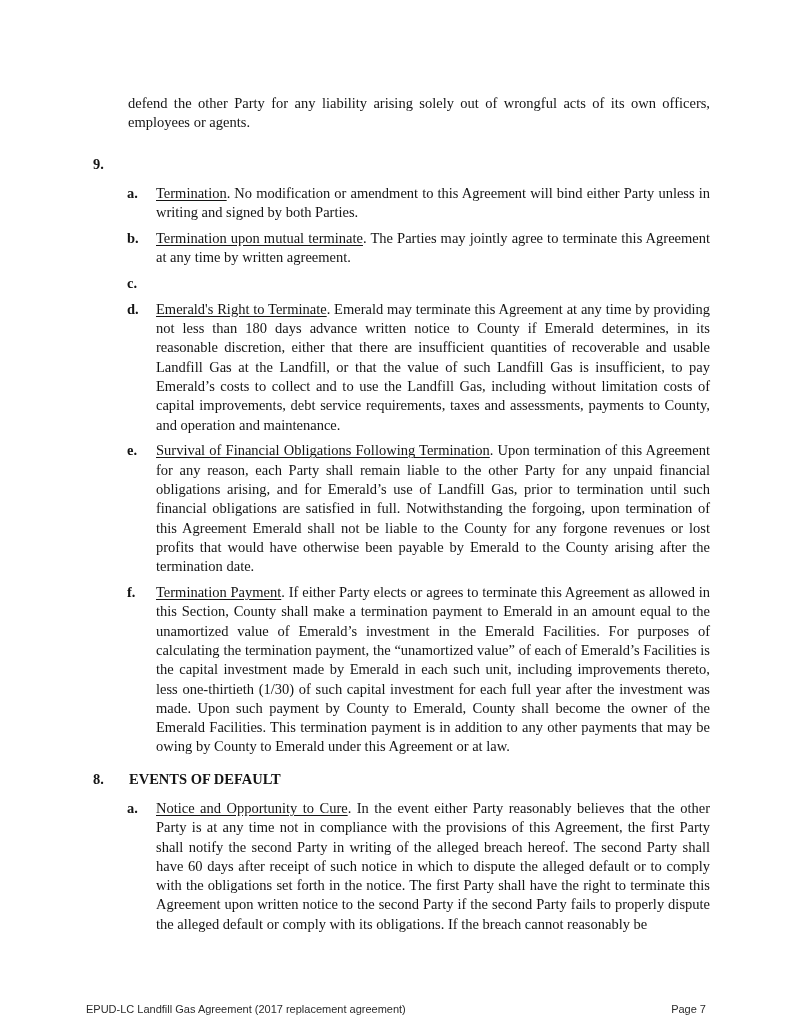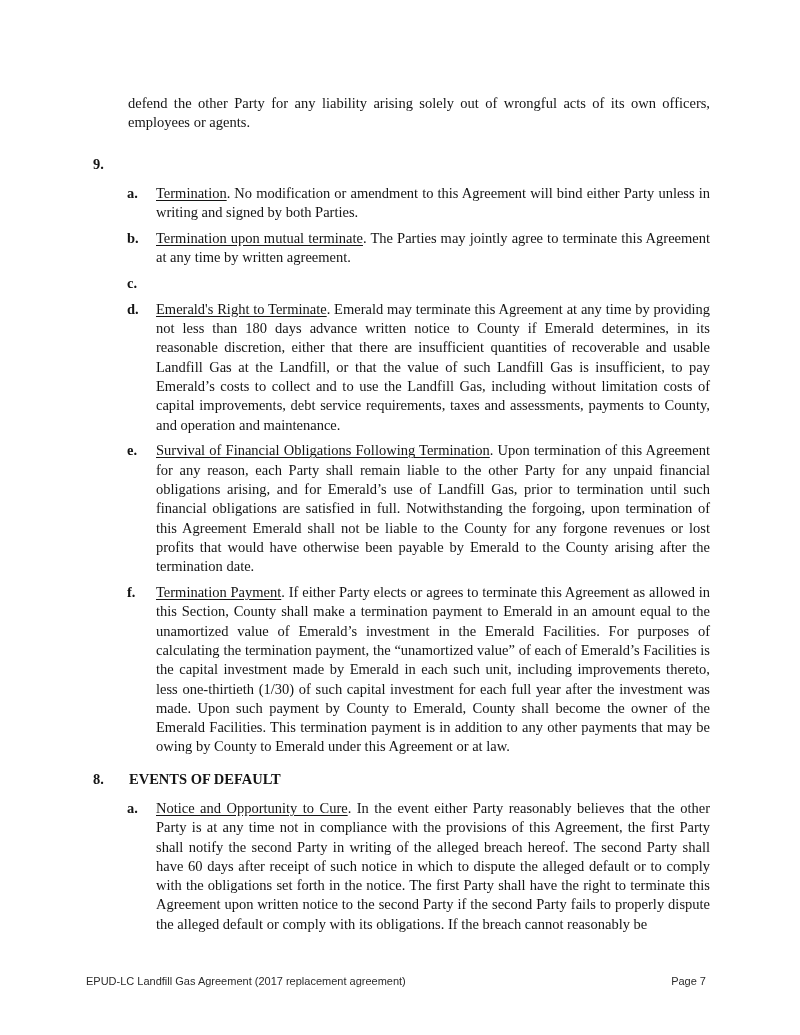--- a/index.html
+++ b/index.html
@@ -49,21 +49,21 @@
     text-align: justify;
   }
   .lead {
     text-decoration: underline;
     text-underline-offset: 2px;
   }
   .footer {
     position: absolute;
     left: 86px;
     right: 94px;
-    top: 975px;
+    top: 1003px;
     display: flex;
     justify-content: space-between;
     align-items: baseline;
     font-family: "Liberation Sans", sans-serif;
     font-size: 11px;
     color: #2b2b2b;
   }
 </style>
 </head>
 <body>

